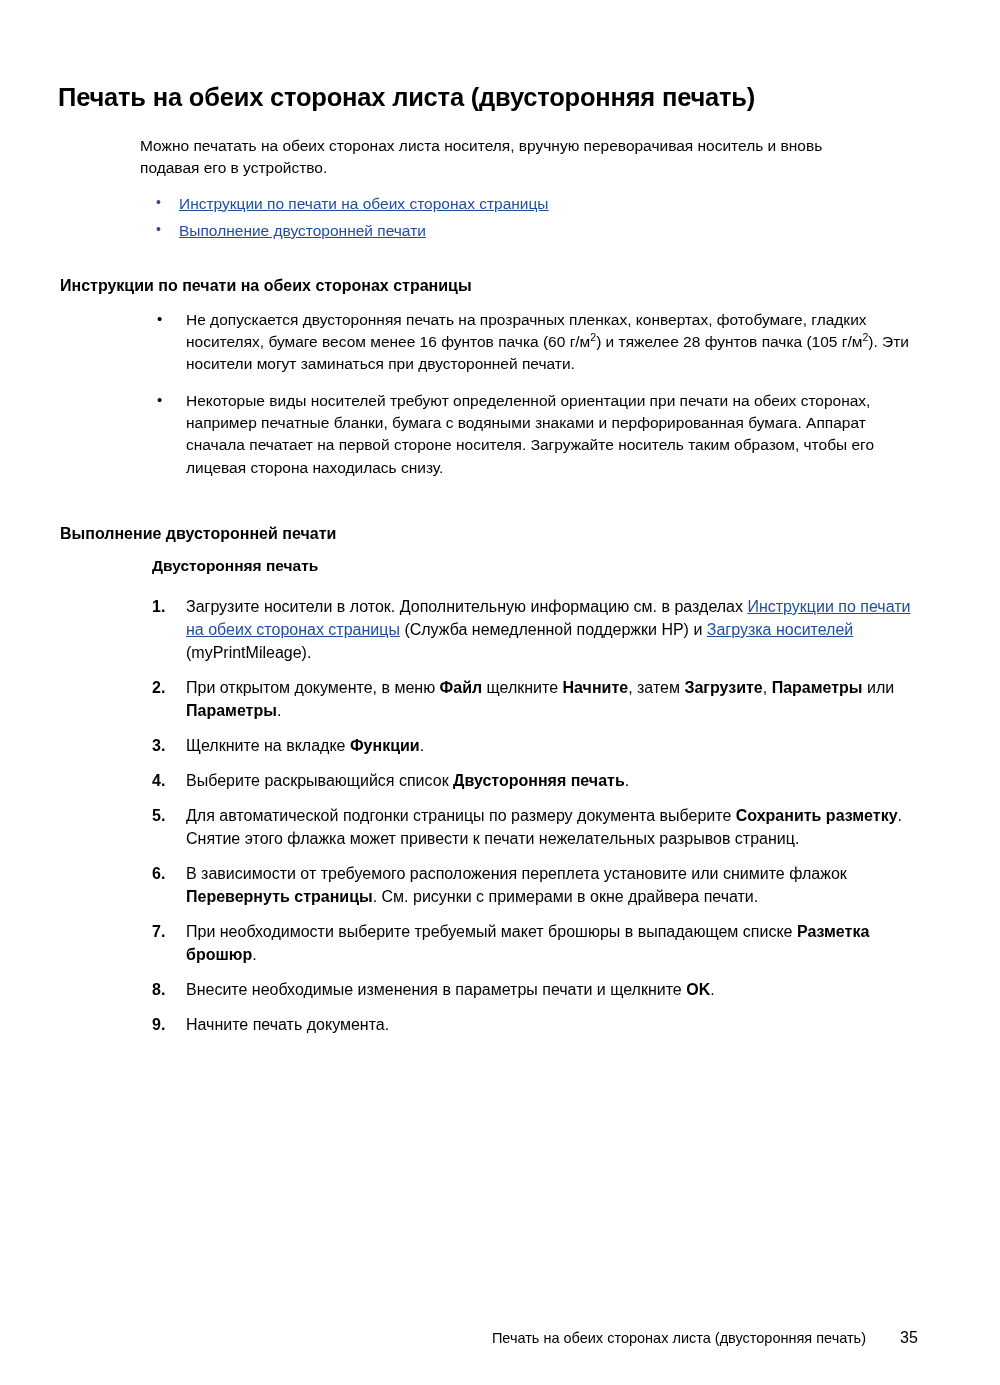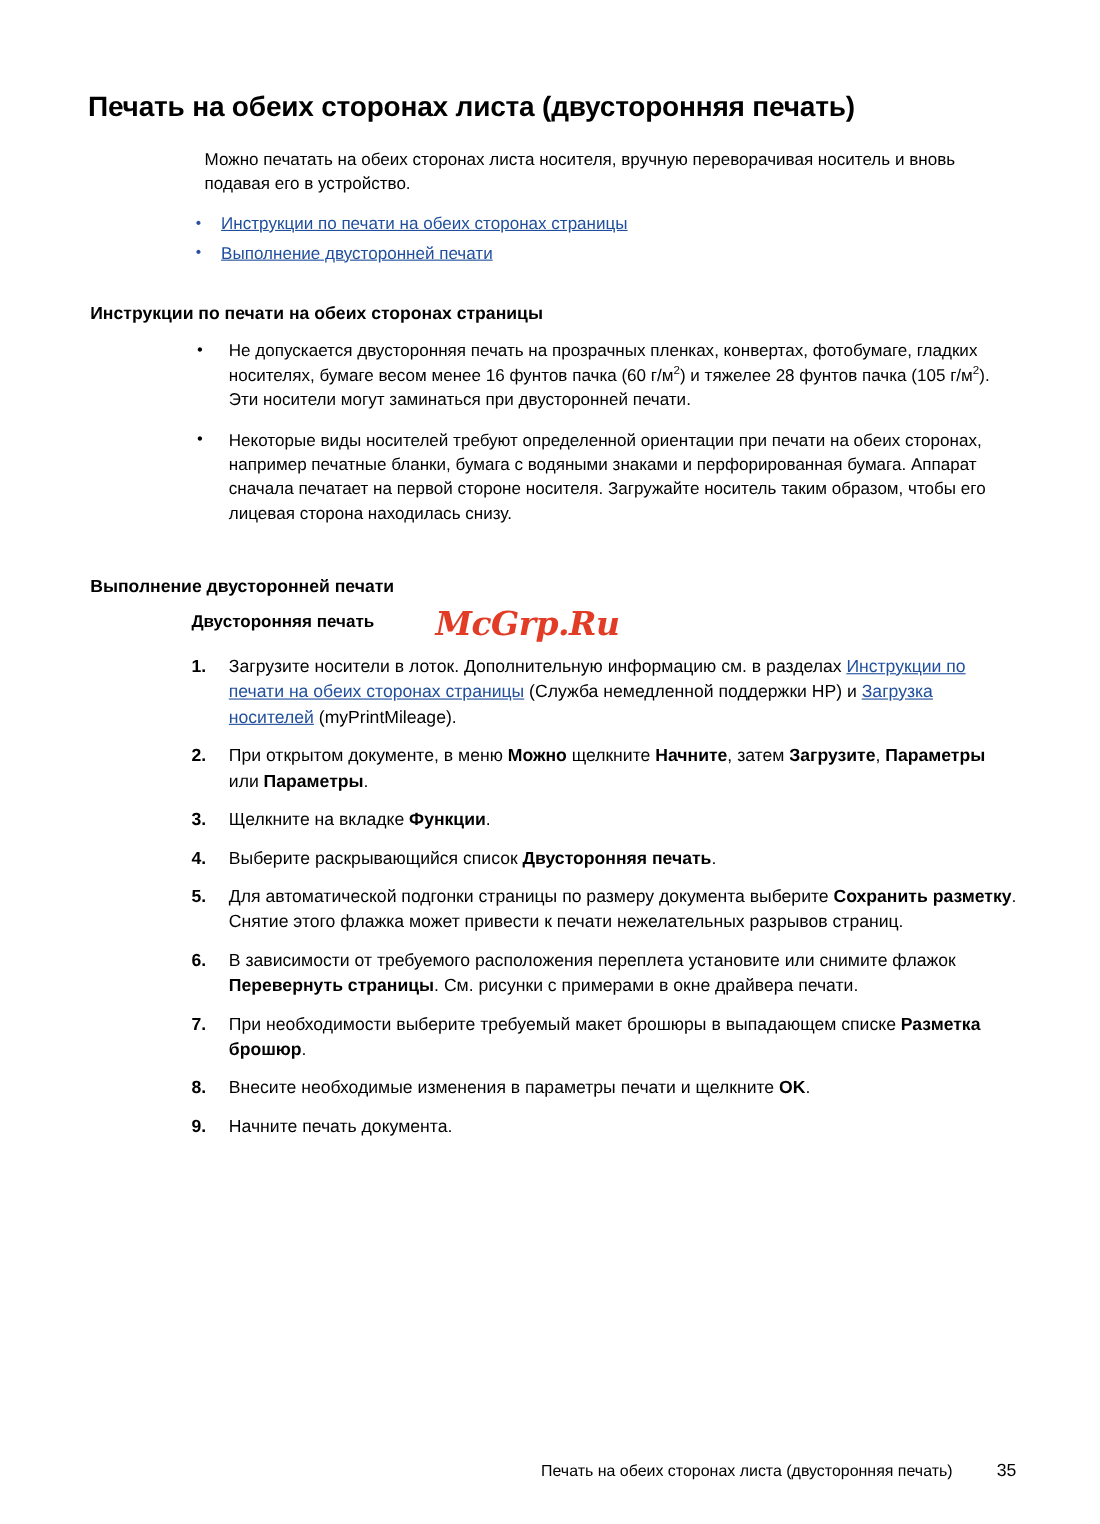--- a/index.html
+++ b/index.html
@@ -14,31 +14,31 @@
     font-family: "Liberation Sans", sans-serif;
     color: #000000;
     overflow: hidden;
   }
   .page {
     position: absolute;
     left: 0; top: 0;
     width: 1000px;
     height: 1385px;
     box-sizing: border-box;
-    padding: 82px 76px 0 80px;
+    padding: 82px 76px 0 58px;
   }
   h1.doc-title {
     font-size: 25.5px;
     font-weight: bold;
     line-height: 1.2;
     margin: 0 0 22px 0;
     letter-spacing: -0.2px;
   }
   .intro {
-    margin-left: 106px;
+    margin-left: 82px;
     font-size: 15.5px;
     line-height: 1.42;
     max-width: 700px;
     margin-bottom: 13px;
   }
   ul.linklist {
     list-style: none;
     margin: 0 0 0 94px;
     padding: 0;
   }
@@ -149,21 +149,21 @@
     display: flex;
     justify-content: flex-end;
     align-items: baseline;
   }
   .footer .ftitle {
     margin-right: 34px;
   }
   .footer .fpage {
     font-size: 16px;
     min-width: 24px;
-    text-align: right;
+    text-align: left;
   }
 </style>
 </head>
 <body>
 
 <div class="page">
 
   <h1 class="doc-title">Печать на обеих сторонах листа (двусторонняя печать)</h1>
 
   <p class="intro">Можно печатать на обеих сторонах листа носителя, вручную переворачивая носитель и вновь подавая его в устройство.</p>
@@ -181,26 +181,25 @@
 
   <ul class="bullets">
     <li>Не допускается двусторонняя печать на прозрачных пленках, конвертах, фотобумаге, гладких носителях, бумаге весом менее 16 фунтов пачка (60 г/м<sup>2</sup>) и тяжелее 28 фунтов пачка (105 г/м<sup>2</sup>). Эти носители могут заминаться при двусторонней печати.</li>
     <li>Некоторые виды носителей требуют определенной ориентации при печати на обеих сторонах, например печатные бланки, бумага с водяными знаками и перфорированная бумага. Аппарат сначала печатает на первой стороне носителя. Загружайте носитель таким образом, чтобы его лицевая сторона находилась снизу.</li>
   </ul>
 
   <h2 class="section second">Выполнение двусторонней печати</h2>
 
   <div class="subhead-row">
     <h3 class="subhead">Двусторонняя печать</h3>
-    <span class="watermark">McGrp.Ru</span>
   </div>
 
   <ol class="steps">
     <li><span>Загрузите носители в лоток. Дополнительную информацию см. в разделах </span><a class="xref">Инструкции по печати на обеих сторонах страницы</a><span> (Служба немедленной поддержки HP) и </span><a class="xref">Загрузка носителей</a><span> (myPrintMileage).</span></li>
-    <li>При открытом документе, в меню <b>Можно</b> щелкните <b>Начните</b>, затем <b>Загрузите</b>, <b>Параметры</b> или <b>Параметры</b>.</li>
+    <li>При открытом документе, в меню <b>Файл</b> щелкните <b>Начните</b>, затем <b>Загрузите</b>, <b>Параметры</b> или <b>Параметры</b>.</li>
     <li>Щелкните на вкладке <b>Функции</b>.</li>
     <li>Выберите раскрывающийся список <b>Двусторонняя печать</b>.</li>
     <li>Для автоматической подгонки страницы по размеру документа выберите <b>Сохранить разметку</b>. Снятие этого флажка может привести к печати нежелательных разрывов страниц.</li>
     <li>В зависимости от требуемого расположения переплета установите или снимите флажок <b>Перевернуть страницы</b>. См. рисунки с примерами в окне драйвера печати.</li>
     <li>При необходимости выберите требуемый макет брошюры в выпадающем списке <b>Разметка брошюр</b>.</li>
     <li>Внесите необходимые изменения в параметры печати и щелкните <b>OK</b>.</li>
     <li>Начните печать документа.</li>
   </ol>
 
   <div class="footer">

